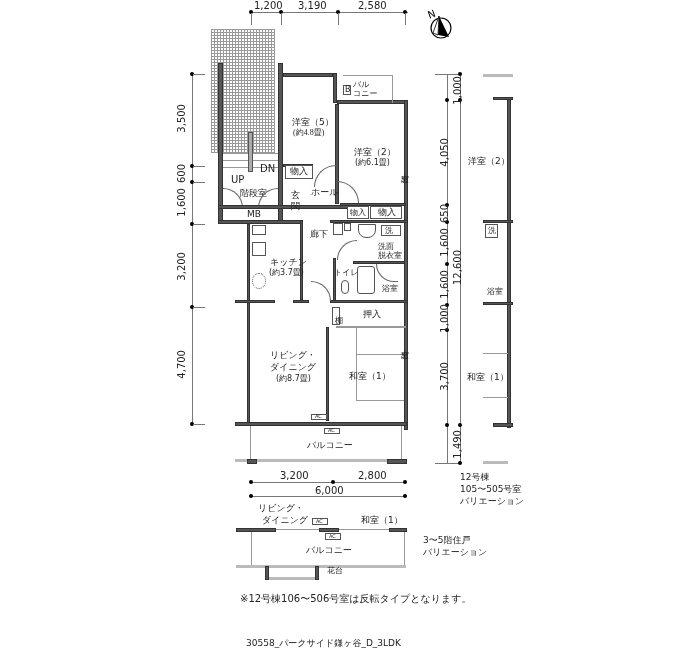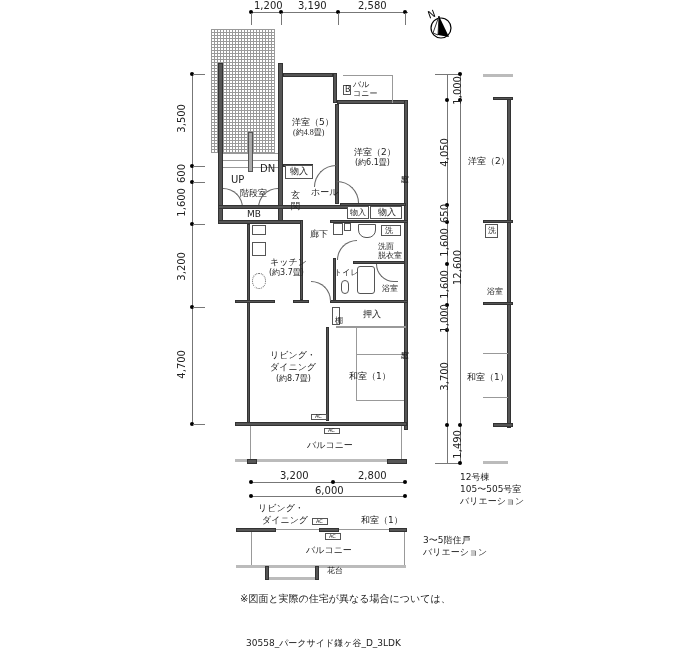--- a/index.html
+++ b/index.html
@@ -260,15 +260,15 @@
   <div class="thin" style="left:483px;top:353px;width:25px;height:1px;"></div>
   <div class="thin" style="left:483px;top:397px;width:25px;height:1px;"></div>
   <div class="t" style="left:467px;top:372px;">和室（1）</div>
 
   <div class="t" style="left:460px;top:472px;">12号棟</div>
   <div class="t" style="left:460px;top:484px;">105〜505号室</div>
   <div class="t" style="left:460px;top:496px;">バリエーション</div>
 </div>
 
 <div class="abs notes" style="left:240px;top:591px;">
-  <div>※図面と実際の住宅が異なる場合については、</div>
+  <div>※12号棟106〜506号室は反転タイプとなります。</div>
 </div>
 <div class="t" style="left:246px;top:638px;font-size:9px;">30558_パークサイド鎌ヶ谷_D_3LDK</div>
 
 </body></html>

